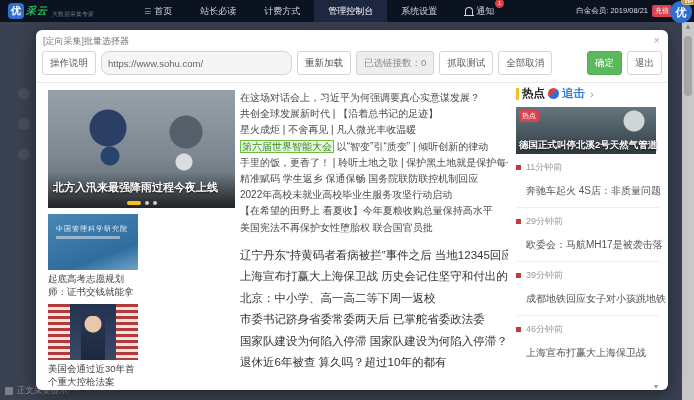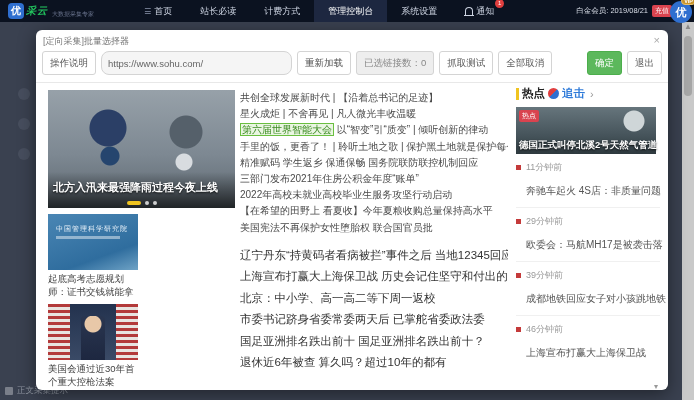--- a/index.html
+++ b/index.html
@@ -213,37 +213,37 @@
           <div class="thumb-cap" style="white-space:nowrap;overflow:hidden">中国三人男篮止步小组赛</div>
         </div>
         <div class="thumb">
           <div class="thumb-img timg-venice" style="height:52px"></div>
           <div class="thumb-cap" style="white-space:nowrap;overflow:hidden">威尼斯遭高水位侵袭 圣</div>
         </div>
       </div>
     </div>
 
     <div class="midcol">
+      <div class="hl-item">在这场对话会上，习近平为何强调要真心实意谋发展？</div>
       <div class="hl-item">共创全球发展新时代 | 【沿着总书记的足迹】</div>
       <div class="hl-item">星火成炬 | 不舍再见 | 凡人微光丰收温暖</div>
       <div class="hl-item">
         <span class="hl-mark">第六届世界智能大会</span><span> 以“智变”引“质变” | 倾听创新的律动</span>
       </div>
       <div class="hl-item">手里的饭，更香了！ | 聆听土地之歌 | 保护黑土地就是保护每个…</div>
       <div class="hl-item">精准赋码 学生返乡 保通保畅 国务院联防联控机制回应</div>
-      <div class="hl-item">三部门发布2021年住房公积金年度“账单”</div>
       <div class="hl-item">2022年高校未就业高校毕业生服务攻坚行动启动</div>
       <div class="hl-item">【在希望的田野上 看夏收】今年夏粮收购总量保持高水平</div>
       <div class="hl-item">美国宪法不再保护女性堕胎权 联合国官员批</div>
       <div class="hl-group2">
         <div class="hl-item">辽宁丹东“持黄码者看病被拦”事件之后 当地12345回应</div>
         <div class="hl-item">上海宣布打赢大上海保卫战 历史会记住坚守和付出的所有人</div>
         <div class="hl-item">北京：中小学、高一高二等下周一返校</div>
         <div class="hl-item">市委书记跻身省委常委两天后 已掌舵省委政法委</div>
-        <div class="hl-item">国足亚洲排名跌出前十 国足亚洲排名跌出前十？</div>
+        <div class="hl-item">国家队建设为何陷入停滞 国家队建设为何陷入停滞？</div>
         <div class="hl-item">退休近6年被查 算久吗？超过10年的都有</div>
       </div>
     </div>
 
     <div class="hotcol">
       <div class="hot-header">
         <span class="hot-ybar"></span>
         <span class="hot-t1">热点</span>
         <span class="hot-ico"></span>
         <span class="hot-t2">追击</span>

